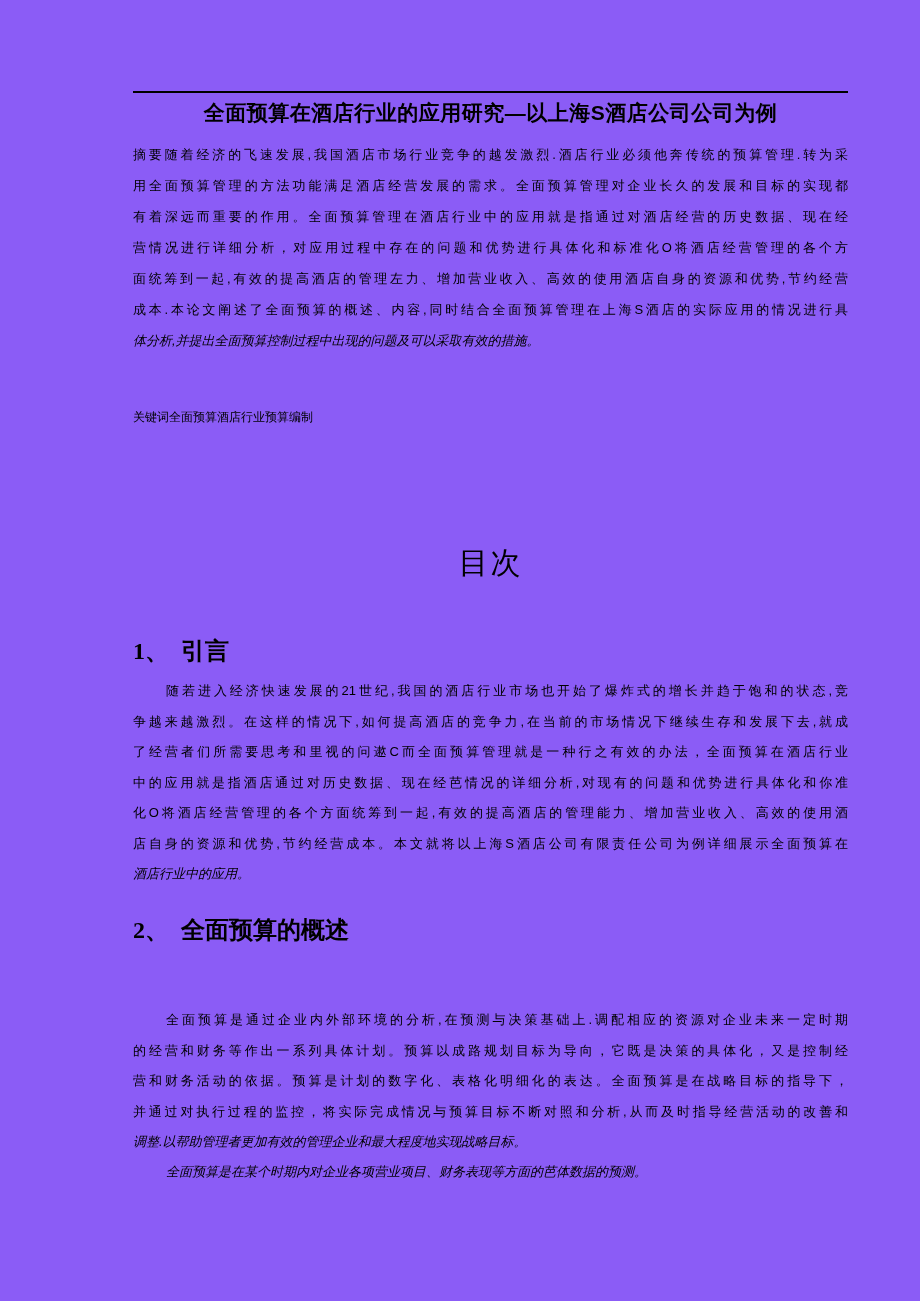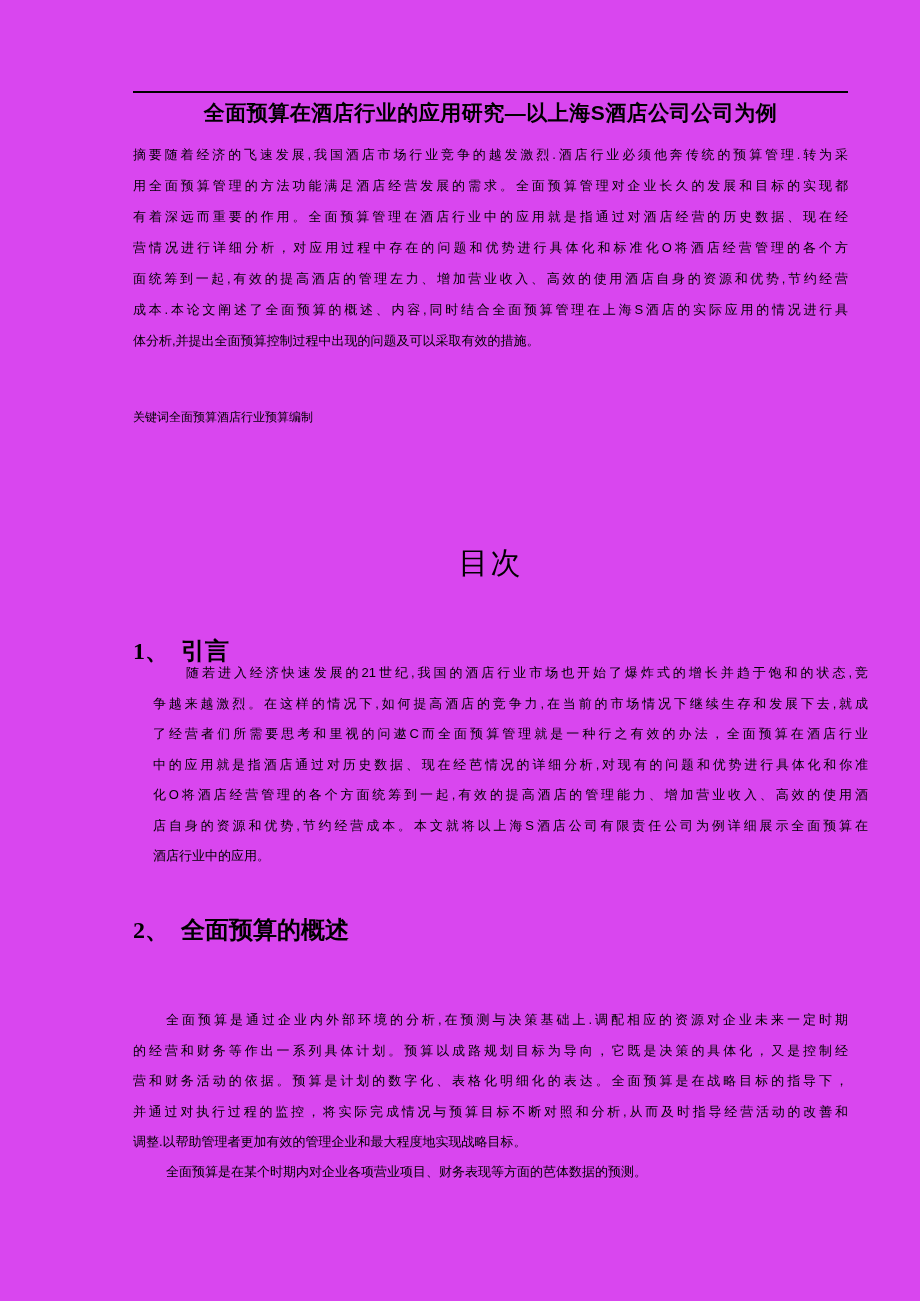--- a/index.html
+++ b/index.html
@@ -4,21 +4,21 @@
 <style>
   html, body {
     margin: 0;
     padding: 0;
     background: #ffffff;
   }
   .page {
     position: relative;
     width: 920px;
     height: 1301px;
-    background: #d946ef;
+    background: #8b5cf6;
     color: #000000;
     font-family: "Liberation Sans", "DejaVu Sans", sans-serif;
     overflow: hidden;
   }
   .rule {
     position: absolute;
     left: 133px;
     top: 91px;
     width: 715px;
     height: 2px;
@@ -37,38 +37,39 @@
     letter-spacing: 0.5px;
     white-space: nowrap;
   }
   .para {
     position: absolute;
     left: 133px;
     width: 715px;
     font-size: 13px;
   }
   .abstract   { top: 139px; }
-  .intro      { top: 658px; margin-left: 20px; }
+  .intro      { top: 676px; }
   .p21        { top: 1005px; }
   .pfinal     { top: 1157px; }
   .line {
     height: 31px;
     line-height: 31px;
     text-align: justify;
     text-align-last: justify;
     text-justify: inter-character;
     white-space: nowrap;
     overflow: hidden;
   }
   .intro .line, .p21 .line, .pfinal .line {
     height: 30.5px;
     line-height: 30.5px;
   }
   .line.last {
     text-align-last: left;
+    font-style: italic;
   }
   .line.indent {
     padding-left: 33px;
   }
   .keywords {
     position: absolute;
     left: 133px;
     top: 402px;
     width: 715px;
     font-size: 12px;

